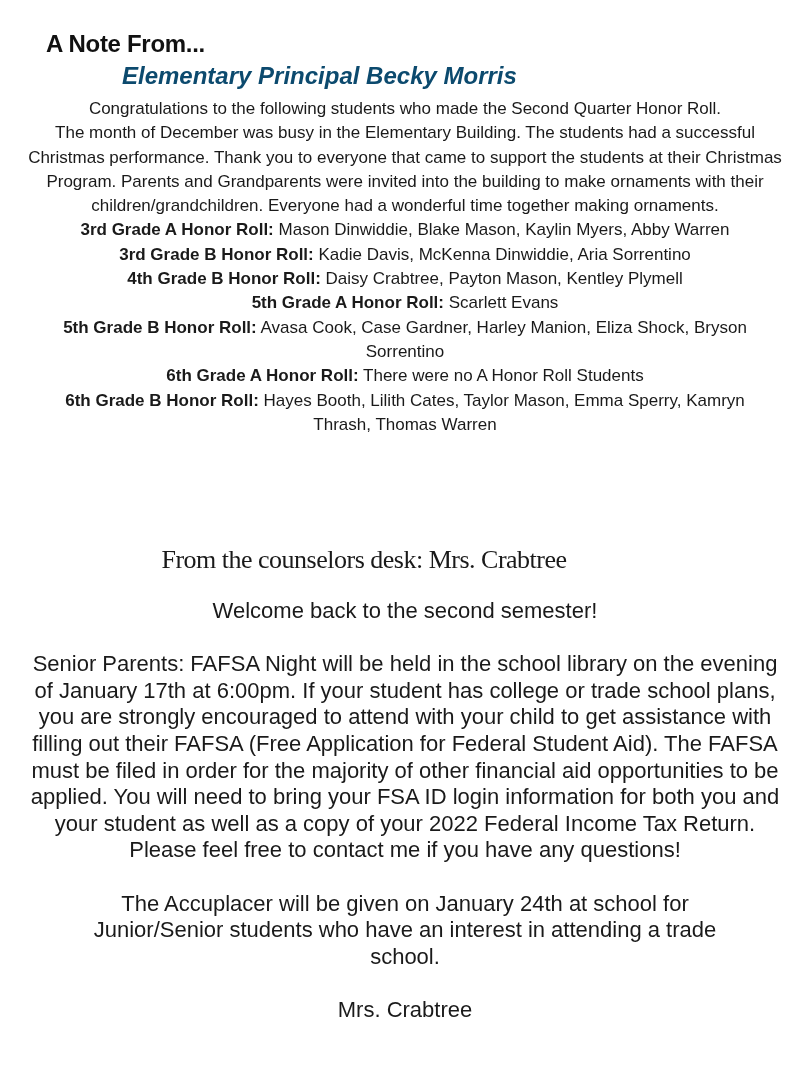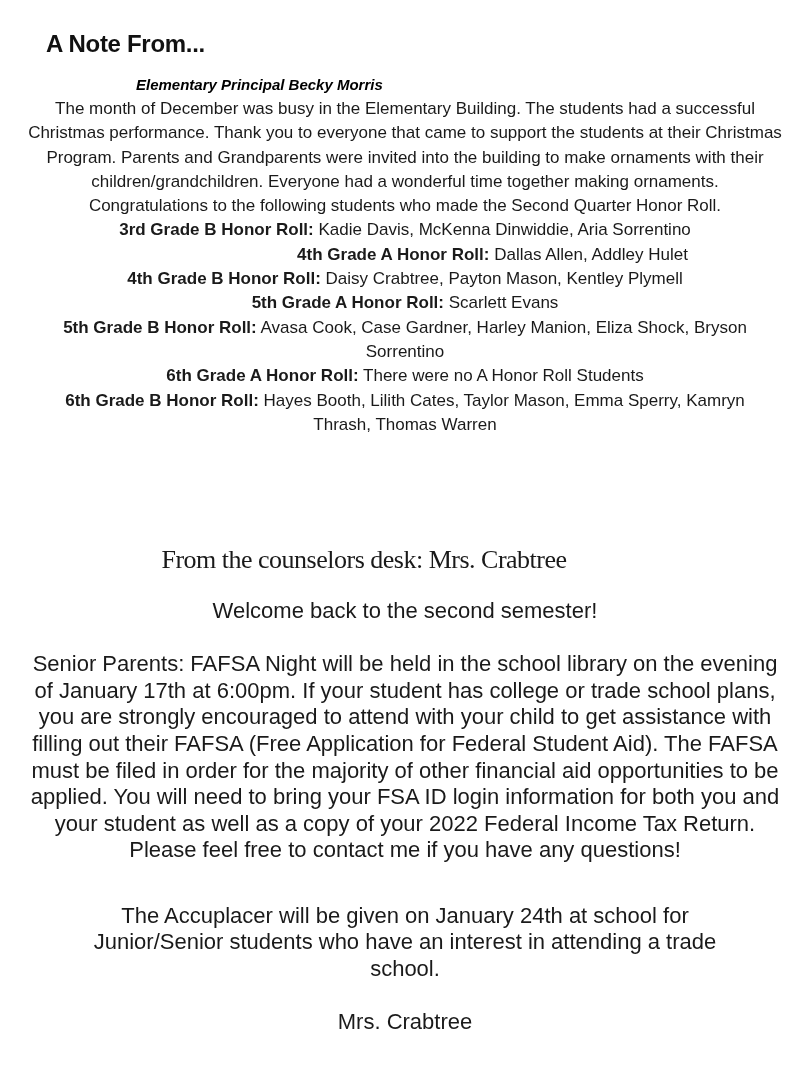--- a/index.html
+++ b/index.html
@@ -7,22 +7,22 @@
       width: 810px; height: 1080px; overflow: hidden; position: relative;
       font-family: "Liberation Sans", sans-serif; color: #1a1a1a;
     }
     .page { position: absolute; left: 0; top: 0; width: 810px; height: 1080px; padding-left: 24px; }
     .note-title {
       position: absolute; left: 46px; top: 30px; margin: 0;
       font-size: 24px; font-weight: bold; letter-spacing: -0.3px;
       font-family: "Liberation Sans", sans-serif; color: #111;
     }
     .note-subtitle {
-      position: absolute; left: 122px; top: 62px; margin: 14px;
-      font-size: 15px; font-style: italic; color: #000000;
+      position: absolute; left: 122px; top: 62px; margin: 0;
+      font-size: 24px; font-style: italic; color: #0c4a6e;
     }
     .elem-body {
       position: absolute; left: 20px; top: 97px; width: 770px;
       text-align: center; font-size: 17px; line-height: 24.3px;
     }
     .elem-body p { margin: 0; }
     .honor-line { margin: 0; }
     .honor-line b { font-weight: bold; }
     .honor-line.shift { padding-left: 175px; }
     .couns-title {
@@ -40,37 +40,37 @@
   </style>
 </head>
 <body>
 
 <div class="page">
 
   <h1 class="note-title">A Note From...</h1>
   <h2 class="note-subtitle">Elementary Principal Becky Morris</h2>
 
   <div class="elem-body">
+    <p>Congratulations to the following students who made the Second Quarter Honor Roll.</p>
     <p>The month of December was busy in the Elementary Building. The students had a successful Christmas performance. Thank you to everyone that came to support the students at their Christmas Program. Parents and Grandparents were invited into the building to make ornaments with their children/grandchildren. Everyone had a wonderful time together making ornaments.</p>
-    <p>Congratulations to the following students who made the Second Quarter Honor Roll.</p>
 
+    <p class="honor-line"><b>3rd Grade A Honor Roll:</b> <span>Mason Dinwiddie, Blake Mason, Kaylin Myers, Abby Warren</span></p>
     <p class="honor-line"><b>3rd Grade B Honor Roll:</b> <span>Kadie Davis, McKenna Dinwiddie, Aria Sorrentino</span></p>
-    <p class="honor-line shift"><b>4th Grade A Honor Roll:</b> <span>Dallas Allen, Addley Hulet</span></p>
     <p class="honor-line"><b>4th Grade B Honor Roll:</b> <span>Daisy Crabtree, Payton Mason, Kentley Plymell</span></p>
     <p class="honor-line"><b>5th Grade A Honor Roll:</b> <span> Scarlett Evans</span></p>
     <p class="honor-line" style="padding:0 40px;"><b>5th Grade B Honor Roll:</b> <span> Avasa Cook, Case Gardner, Harley Manion, Eliza Shock, Bryson Sorrentino</span></p>
     <p class="honor-line"><b>6th Grade A Honor Roll:</b> <span> There were no A Honor Roll Students</span></p>
     <p class="honor-line" style="padding:0 40px;"><b>6th Grade B Honor Roll:</b> <span>Hayes Booth, Lilith Cates, Taylor Mason, Emma Sperry, Kamryn Thrash, Thomas Warren</span></p>
   </div>
 
   <h2 class="couns-title">From the counselors desk: Mrs. Crabtree</h2>
 
   <div class="couns-body">
     <p>Welcome back to the second semester!</p>
     <div class="gap"></div>
     <p style="padding:0 4px;">Senior Parents: FAFSA Night will be held in the school library on the evening of January 17th at 6:00pm. If your student has college or trade school plans, you are strongly encouraged to attend with your child to get assistance with filling out their FAFSA (Free Application for Federal Student Aid). The FAFSA must be filed in order for the majority of other financial aid opportunities to be applied. You will need to bring your FSA ID login information for both you and your student as well as a copy of your 2022 Federal Income Tax Return. Please feel free to contact me if you have any questions!</p>
     <div class="gap"></div>
-    <p style="padding:0 40px;margin-top:12px;">The Accuplacer will be given on January 24th at school for Junior/Senior students who have an interest in attending a trade school.</p>
+    <p style="padding:0 40px;">The Accuplacer will be given on January 24th at school for Junior/Senior students who have an interest in attending a trade school.</p>
     <div class="gap"></div>
     <p>Mrs. Crabtree</p>
   </div>
 
 </div>
 
 </body></html>

